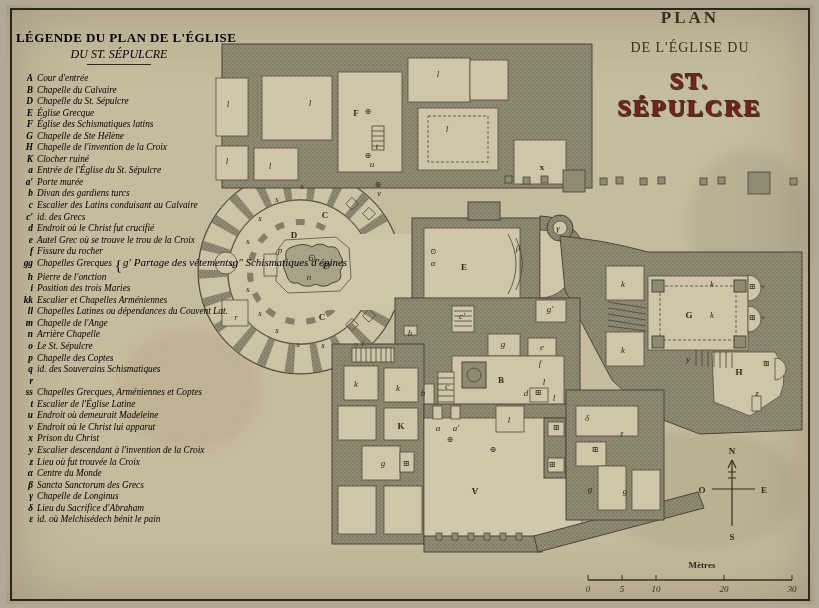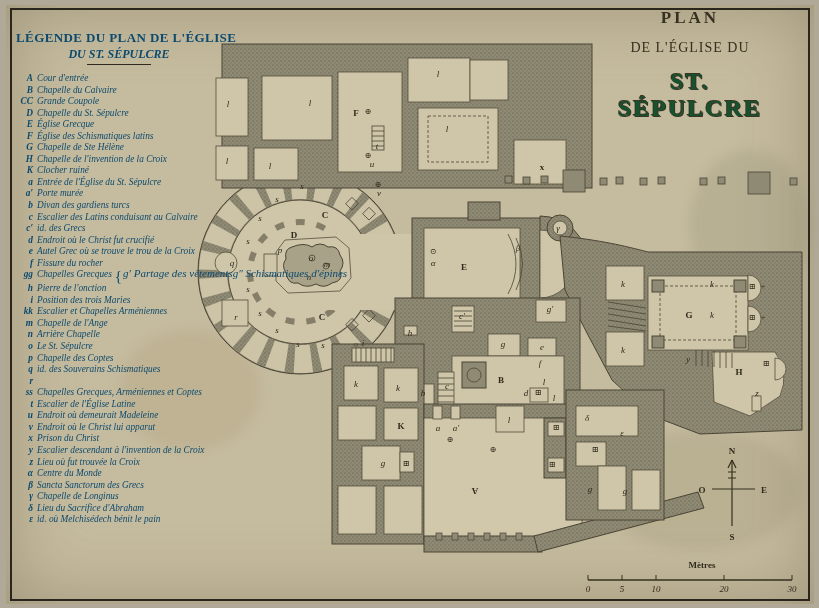--- a/index.html
+++ b/index.html
@@ -7,23 +7,23 @@
          font-family:"Liberation Serif","DejaVu Serif",serif;}
   .paper{position:absolute;left:6px;top:5px;right:5px;bottom:4px;background:#c5bb9e;
          box-shadow:inset 0 0 70px rgba(110,100,75,.45);}
   .frame{position:absolute;left:10px;top:8px;right:9px;bottom:7px;border:2px solid #2a261d;}
   .stain{position:absolute;border-radius:50%;filter:blur(6px);}
   .s1{left:690px;top:150px;width:120px;height:150px;background:rgba(90,95,70,.12);}
   .s2{left:600px;top:430px;width:200px;height:120px;background:rgba(95,90,60,.10);}
   .s3{left:120px;top:330px;width:140px;height:120px;background:rgba(150,110,60,.10);}
 
   
-  .legend{position:absolute;left:16px;top:30px;width:206px;color:#0c4a6e;}
+  .legend{position:absolute;left:16px;top:30px;width:206px;color:#000000;}
   .lg-title1{font-size:13px;font-weight:bold;text-align:center;letter-spacing:.4px;white-space:nowrap;}
-  .lg-title2{font-size:12px;font-weight:bold;font-style:italic;text-align:center;margin-top:1px;}
+  .lg-title2{font-size:12px;font-weight:normal;font-style:italic;text-align:center;margin-top:1px;}
   .lg-rule{width:64px;margin:2px auto 8px auto;border-top:1.5px solid #2f2a1b;}
   .lg-row{display:flex;align-items:flex-start;font-style:italic;font-size:9.3px;
           line-height:11.55px;white-space:nowrap;}
   .lg-key{flex:0 0 17px;text-align:right;margin-right:4px;font-weight:bold;}
   .lg-brace{font-size:15px;line-height:14px;margin:0 1px 0 3px;font-style:normal;}
   .lg-sub{display:flex;flex-direction:row;font-size:11px;line-height:7.6px;padding-top:1px;}
 
   
   svg.plan{position:absolute;left:0;top:0;}
   .wall{fill:url(#stip);stroke:#4a4434;stroke-width:1;}
@@ -33,21 +33,21 @@
   .plan-lbl{font-family:"Liberation Serif","DejaVu Serif",serif;font-style:italic;
             fill:#2f2a1b;font-size:9px;text-anchor:middle;}
   .plan-lbl.cap{font-style:normal;font-weight:bold;}
   .plan-lbl.sym{font-style:normal;font-size:8px;}
 
   
   .title{position:absolute;left:600px;top:8px;width:180px;text-align:center;color:#35301f;}
   .t1{font-size:17px;font-weight:bold;letter-spacing:3px;}
   .t2{font-size:14px;font-weight:normal;letter-spacing:1px;margin-top:12px;}
   .t3{font-size:24px;font-weight:bold;letter-spacing:2px;margin-top:12px;
-      color:#14532d;text-shadow:0 0 1px #3a3526,1px 1px 0 #3a3526,-1px -1px 0 #3a3526;}
+      color:#7f1d1d;text-shadow:0 0 1px #3a3526,1px 1px 0 #3a3526,-1px -1px 0 #3a3526;}
 </style>
 </head>
 <body>
 
 <div class="stage">
   <div class="paper"></div>
   <div class="stain s1"></div>
   <div class="stain s2"></div>
   <div class="stain s3"></div>
   <div class="frame"></div>
@@ -366,24 +366,20 @@
     <div class="lg-row">
       <span class="lg-key">A</span>
       <span class="lg-text">Cour d'entrée</span>
     </div>
 
     <div class="lg-row">
       <span class="lg-key">B</span>
       <span class="lg-text">Chapelle du Calvaire</span>
     </div>
 
-    <div class="lg-row">
-      <span class="lg-key">CC</span>
-      <span class="lg-text">Grande Coupole</span>
-    </div>
 
     <div class="lg-row">
       <span class="lg-key">D</span>
       <span class="lg-text">Chapelle du St. Sépulcre</span>
     </div>
 
     <div class="lg-row">
       <span class="lg-key">E</span>
       <span class="lg-text">Église Grecque</span>
     </div>
@@ -466,20 +462,24 @@
     <div class="lg-row">
       <span class="lg-key">i</span>
       <span class="lg-text">Position des trois Maries</span>
     </div>
 
     <div class="lg-row">
       <span class="lg-key">kk</span>
       <span class="lg-text">Escalier et Chapelles Arméniennes</span>
     </div>
 
+    <div class="lg-row">
+      <span class="lg-key">ll</span>
+      <span class="lg-text">Chapelles Latines ou dépendances du Couvent Lat.</span>
+    </div>
 
     <div class="lg-row">
       <span class="lg-key">m</span>
       <span class="lg-text">Chapelle de l'Ange</span>
     </div>
 
     <div class="lg-row">
       <span class="lg-key">n</span>
       <span class="lg-text">Arrière Chapelle</span>
     </div>

